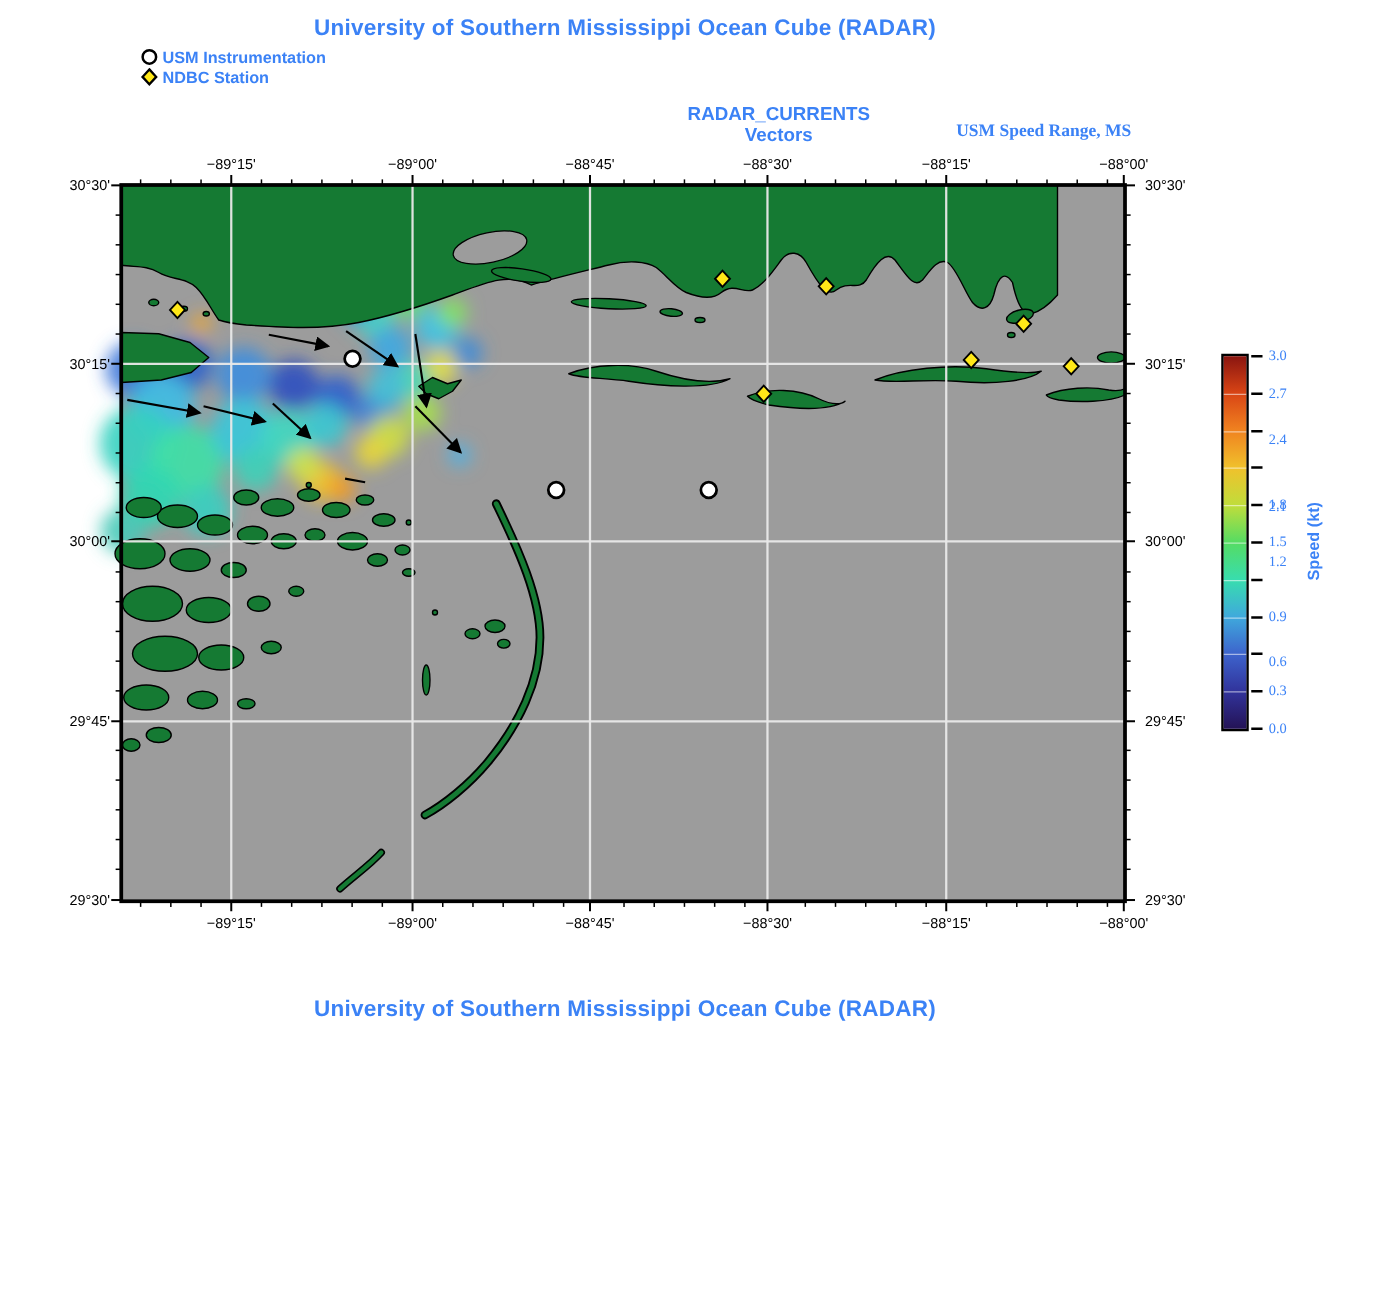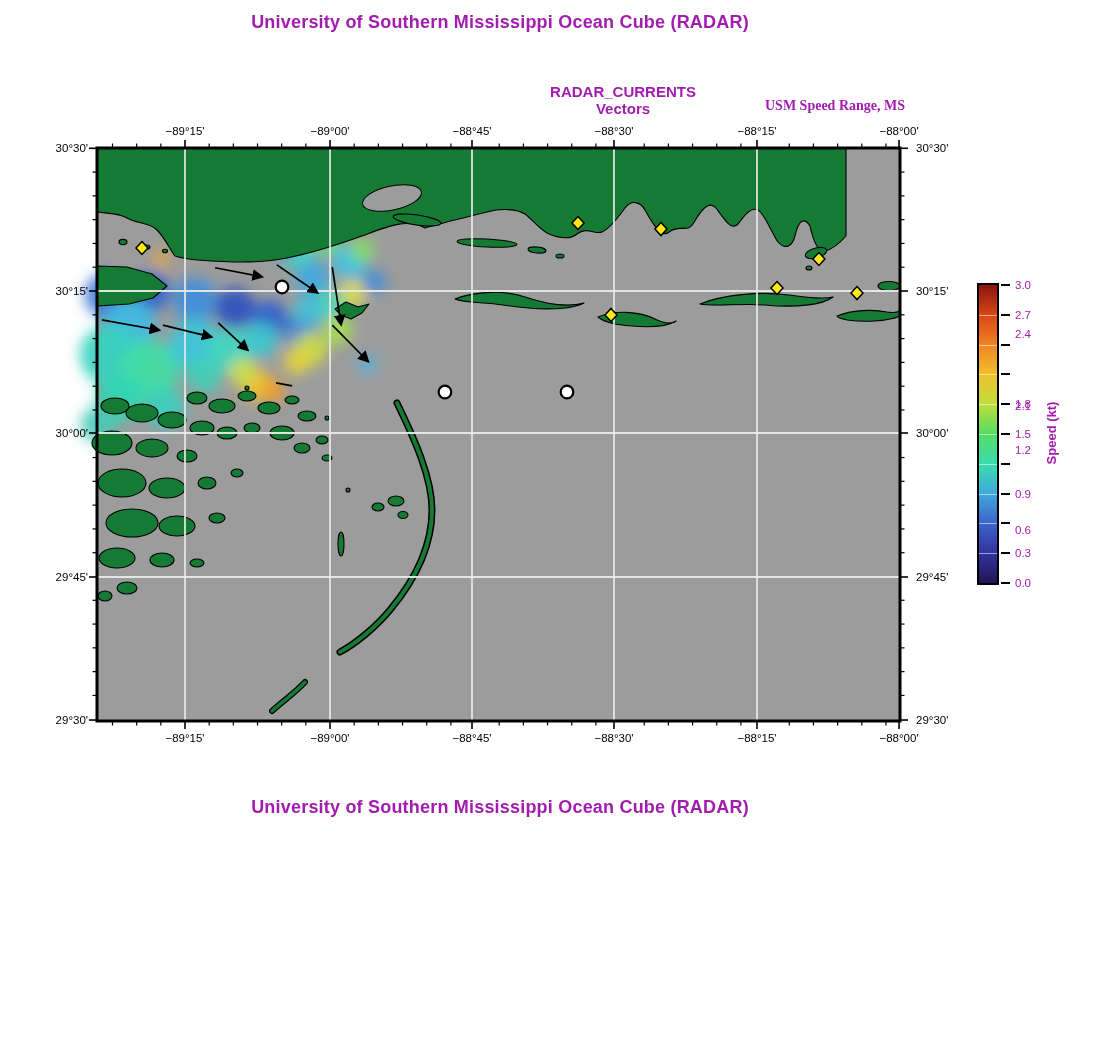--- a/index.html
+++ b/index.html
@@ -1,19 +1,19 @@
 <!DOCTYPE html>
 <html><head>
 <meta charset="utf-8">
 <style>
   * { margin:0; padding:0; box-sizing:border-box; }
   html,body { background:#ffffff; }
   #canvas {
     position:relative; width:1100px; height:982px; background:#ffffff;
-    font-family:"Liberation Sans", sans-serif; color:#a21caf; overflow:hidden;
+    font-family:"Liberation Sans", sans-serif; color:#3b82f6; overflow:hidden;
   }
   .abs { position:absolute; }
   #top-title, #bottom-title {
     left:0; width:1000px; font-size:18px; font-weight:bold; text-align:center;
     letter-spacing:0.2px;
   }
   #top-title { top:12px; }
   #bottom-title { top:797px; }
   #subtitle {
     left:0; width:1004px; top:100px; text-align:center;
@@ -38,33 +38,47 @@
   #scale-svg { width:346px; height:39px; display:block; }
   #scale-svg text { font-family:"Liberation Sans", sans-serif; font-size:12px; font-weight:bold; }
   #map-wrap { left:97px; top:148px; width:803px; height:573px;border-radius:23px; }
   #map-plot { overflow:visible; display:block; }
   #map-plot text { font-family:"Liberation Sans", sans-serif; font-size:11.5px; fill:#000; }
   #colorbar-area { left:977px; top:283px; width:90px; height:310px; }
   #cbar-frame { position:absolute; left:0; top:0; width:22px; height:302px; border:2px solid #000; }
   #cbar-gradient { position:absolute; left:0; top:0; width:18px; height:298px; }
   .cbar-dash { position:absolute; width:9px; height:2px; background:#000; left:24px; }
   .cbar-line { position:absolute; left:0; width:18px; height:1px; background:rgba(255,255,255,0.55); }
-  .cbar-ticklabel { position:absolute; left:38px; font-size:11.5px; line-height:14px; }
+  .cbar-ticklabel { position:absolute; left:38px; font-size:11.5px; line-height:14px;font-family:Liberation Serif, serif; }
   #cbar-title {
     left:1051px; top:433px; transform:translate(-50%,-50%) rotate(-90deg);
     font-size:13px; font-weight:bold; white-space:nowrap;
   }
 </style>
 </head>
 <body>
 
 <div id="canvas">
 
   <div id="top-title" class="abs">University of Southern Mississippi Ocean Cube (RADAR)</div>
 
+  <div id="legend" class="abs">
+    <div class="legend-row">
+      <svg viewBox="0 0 15 15">
+        <circle cx="7.5" cy="7.5" r="5.4" fill="#ffffff" stroke="#000" stroke-width="2"></circle>
+      </svg>
+      <span class="legend-label">USM Instrumentation</span>
+    </div>
+    <div class="legend-row">
+      <svg viewBox="0 0 15 15">
+        <path d="M7.5,1.5 L13,7.5 L7.5,13.5 L2,7.5 Z" fill="#FFE818" stroke="#000" stroke-width="1.8"></path>
+      </svg>
+      <span class="legend-label">NDBC Station</span>
+    </div>
+  </div>
 
   <div id="vector-caption" class="abs">RADAR_CURRENTS Vectors</div>
 
   <div id="range-label" class="abs">USM Speed Range, MS</div>
 
   <div id="map-wrap" class="abs">
     <svg id="map-plot" width="803" height="573" viewBox="0 0 803 573">
       <defs>
         <filter id="blobblur" x="-60%" y="-60%" width="220%" height="220%">
           <feGaussianBlur stdDeviation="7"></feGaussianBlur>
@@ -382,21 +396,21 @@
           <div class="cbar-line" style="top: 208.6px;"></div>
           <div class="cbar-line" style="top: 238.4px;"></div>
           <div class="cbar-line" style="top: 268.2px;"></div>
         </div>
     </div>
   <div class="cbar-dash" style="top: 1px;"></div>
       <div class="cbar-ticklabel" style="top: -5px;">3.0</div>
       <div class="cbar-dash" style="top: 30.8px;"></div>
       <div class="cbar-ticklabel" style="top: 24.8px;">2.7</div>
       <div class="cbar-dash" style="top: 60.6px;"></div>
-      <div class="cbar-ticklabel" style="top: 44px;">2.4</div>
+      <div class="cbar-ticklabel" style="top: 62px;">2.4</div>
       <div class="cbar-dash" style="top: 90.4px;"></div>
       <div class="cbar-ticklabel" style="top: 84.4px; margin-top: 32px;">2.1</div>
       <div class="cbar-dash" style="top: 120.2px;"></div>
       <div class="cbar-ticklabel" style="top: 114.2px;">1.8</div>
       <div class="cbar-dash" style="top: 150px;"></div>
       <div class="cbar-ticklabel" style="top: 144px;">1.5</div>
       <div class="cbar-dash" style="top: 179.8px;"></div>
       <div class="cbar-ticklabel" style="top: 160px;">1.2</div>
       <div class="cbar-dash" style="top: 209.6px;"></div>
       <div class="cbar-ticklabel" style="top: 203.6px;">0.9</div>

